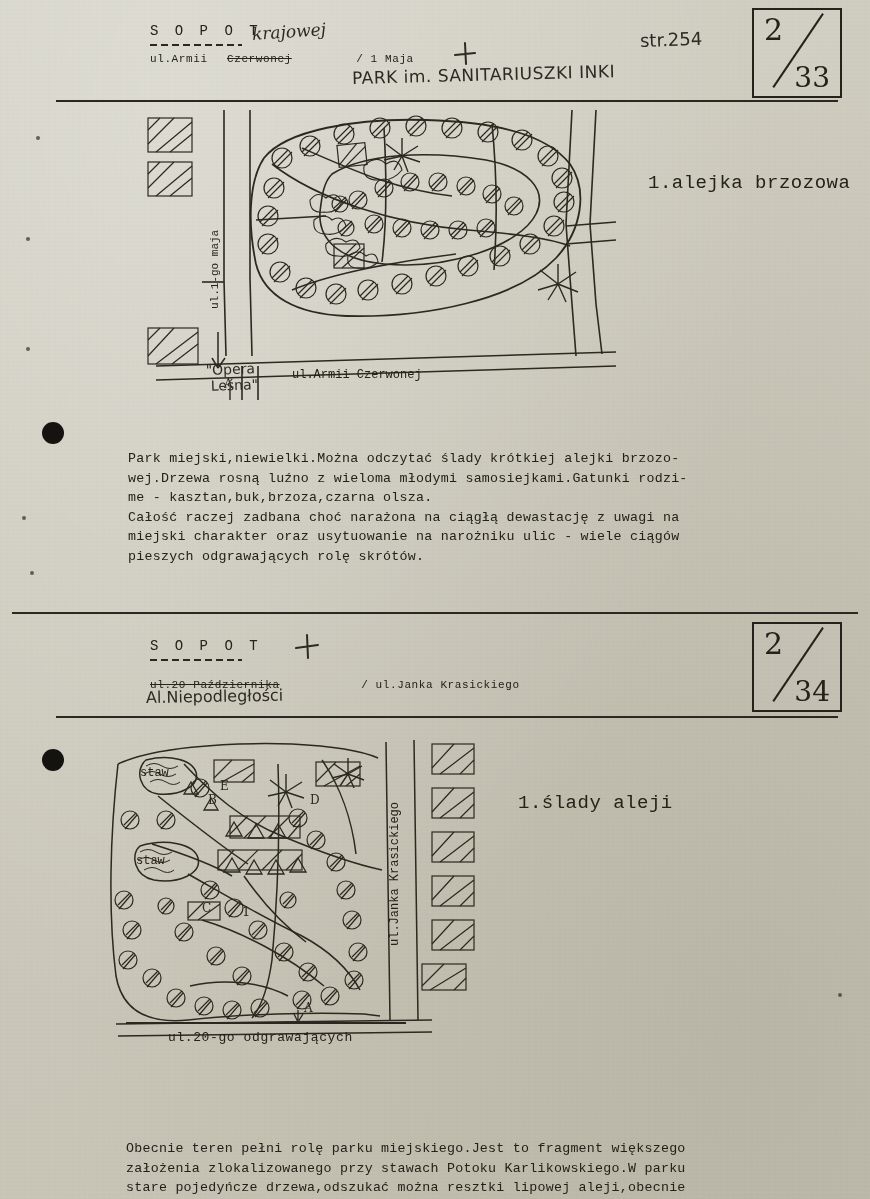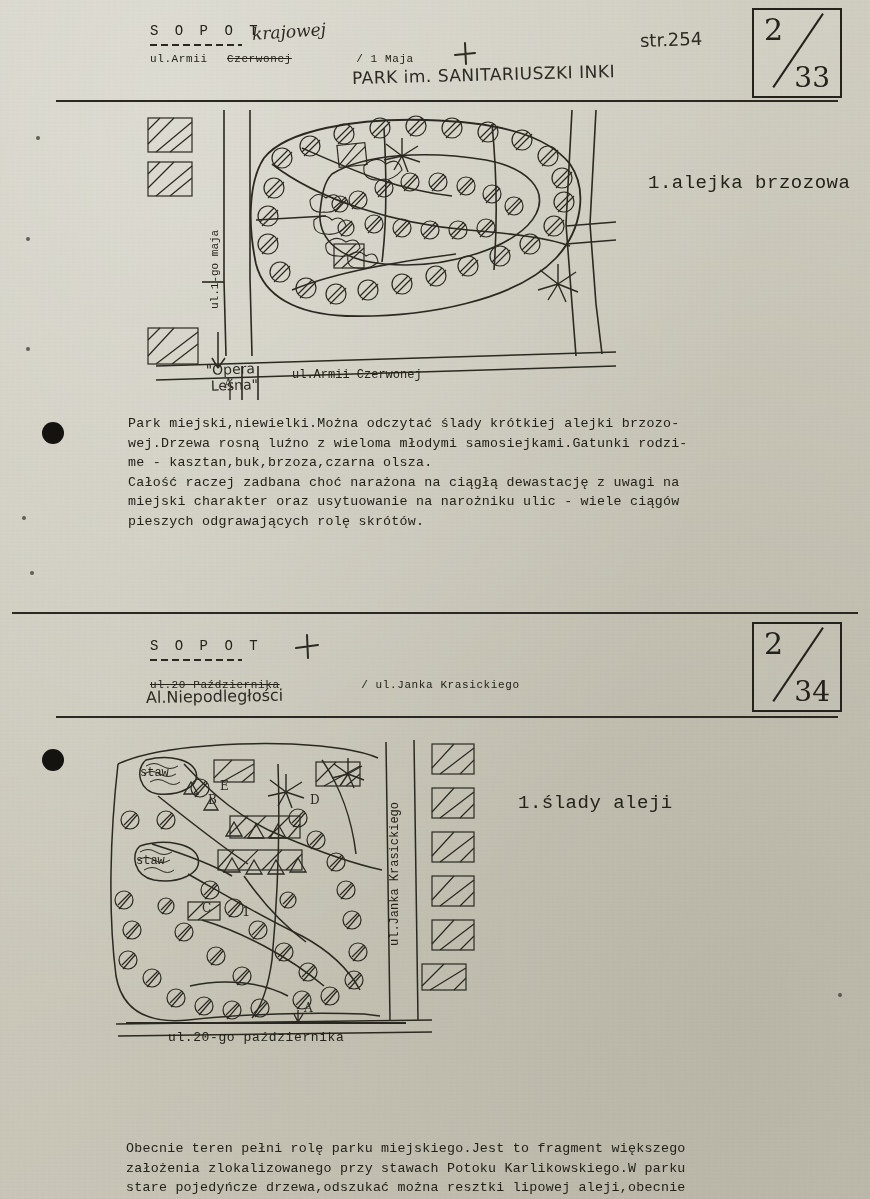--- a/index.html
+++ b/index.html
@@ -321,21 +321,21 @@
     <path d="M134 296 l0 -12" stroke="#2b2920" stroke-width="1.4" fill="none"></path>
   </svg>
 
   <svg class="map" style="left:196px; top:330px;" width="120" height="60">
     <path d="M22 2 L22 36 M22 38 l-6 -10 M22 38 l7 -10" stroke="#2b2920" stroke-width="1.5" fill="none"></path>
   </svg>
   <div class="hand up" style="left:206px; top:362px; font-size:14px; line-height:16px; transform:rotate(-2deg);">"Opera<br>&nbsp;Leśna"</div>
 
   <div class="legend" style="left:648px; top:172px;">1.alejka brzozowa</div>
 
-  <div class="para" style="left:128px; top:414px; width:700px;font-family:Liberation Mono, monospace;">Park miejski,niewielki.Można odczytać ślady krótkiej alejki brzozo-
+  <div class="para" style="left:128px; top:449px; width:700px;font-family:Liberation Mono, monospace;">Park miejski,niewielki.Można odczytać ślady krótkiej alejki brzozo-
 wej.Drzewa rosną luźno z wieloma młodymi samosiejkami.Gatunki rodzi-
 me - kasztan,buk,brzoza,czarna olsza.
 Całość raczej zadbana choć narażona na ciągłą dewastację z uwagi na
 miejski charakter oraz usytuowanie na narożniku ulic - wiele ciągów
 pieszych odgrawających rolę skrótów.</div>
 
   <div class="hrule" style="left:12px; top:612px; width:846px; height:2px;"></div>
 
   <div class="typed sp" style="left:150px; top:637px; font-size:14px;">S O P O T</div>
   <div class="dash" style="left:150px; top:659px; width:92px; background:repeating-linear-gradient(90deg,#2a2820 0 7px, transparent 7px 11px); height:2px;"></div>
@@ -508,21 +508,21 @@
     <text x="116" y="80" font-family="DejaVu Serif, serif" font-size="12" fill="#2c2a22">B</text>
     <text x="218" y="80" font-family="DejaVu Serif, serif" font-size="12" fill="#2c2a22">D</text>
     <text x="110" y="188" font-family="DejaVu Serif, serif" font-size="12" fill="#2c2a22">C</text>
     <text x="150" y="192" font-family="DejaVu Serif, serif" font-size="13" fill="#2c2a22">1</text>
     <text x="212" y="288" font-family="DejaVu Serif, serif" font-size="12" fill="#2c2a22">A</text>
     <path d="M206 296 l0 -10 M206 298 l-4 -8 M206 298 l5 -8" stroke="#2b2920" stroke-width="1.3" fill="none"></path>
   </svg>
 
   <div class="legend" style="left:518px; top:792px;">1.ślady aleji</div>
 
-  <div class="typed" style="left:168px; top:1028px; font-size:13px;">ul.20-go października</div>
+  <div class="typed" style="left:168px; top:1028px; font-size:13px;">ul.20-go odgrawających</div>
   <div class="dash" style="left:126px; top:1022px; width:280px; height:2px;"></div>
 
   <div class="para" style="left:126px; top:1139px; width:712px;">Obecnie teren pełni rolę parku miejskiego.Jest to fragment większego
 założenia zlokalizowanego przy stawach Potoku Karlikowskiego.W parku
 stare pojedyńcze drzewa,odszukać można resztki lipowej aleji,obecnie
 nie wykorzystanej w układzie przestrzennym parku.
 Całość zdewastowana,przedzielona w pobliżu okazałej willi szeregiem
 garaż</div>
 
 </div>

